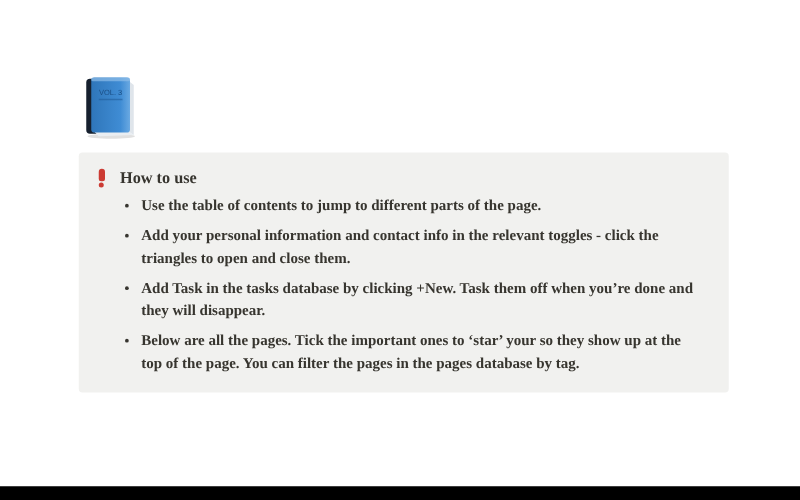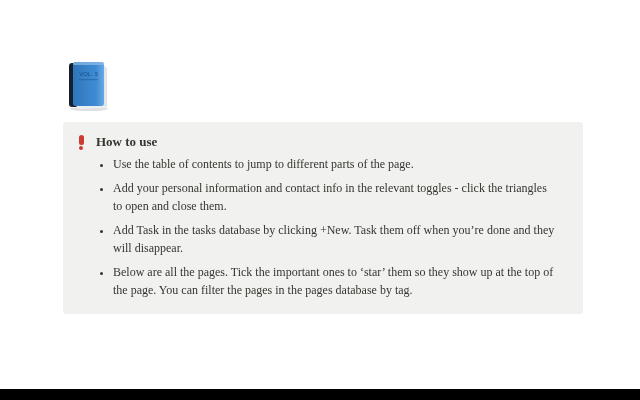--- a/index.html
+++ b/index.html
@@ -76,20 +76,21 @@
   .callout-title {
     font-size: 13px;
     line-height: 16px;
     font-weight: 700;
     color: #37352f;
   }
   .callout-list {
     margin: 5px 0 0;
     padding-left: 36px;
     list-style: disc outside;
+    font-weight: bold;
   }
   .callout-list li {
     font-size: 12px;
     line-height: 18px;
     max-width: 462px;
     margin-bottom: 6px;
     color: #37352f;
   }
   .callout-list li::marker { color: #37352f; font-size: 11px; }
   .bottom-bar {
@@ -133,20 +134,20 @@
         <span class="excl">
           <i class="bar"></i>
             <i class="dot"></i>
         </span>
         <span class="callout-title">How to use</span>
       </div>
       <ul class="callout-list">
           <li>Use the table of contents to jump to different parts of the page.</li>
           <li>Add your personal information and contact info in the relevant toggles - click the triangles to open and close them.</li>
           <li>Add Task in the tasks database by clicking +New. Task them off when you’re done and they will disappear.</li>
-          <li>Below are all the pages. Tick the important ones to ‘star’ them so they show up at the top of the page. You can filter the pages in the pages database by tag.</li>
+          <li>Below are all the pages. Tick the important ones to ‘star’ your so they show up at the top of the page. You can filter the pages in the pages database by tag.</li>
         </ul>
     </section>
 
   </main>
 
   <div class="bottom-bar"></div>
 </div>
 
 </body></html>

